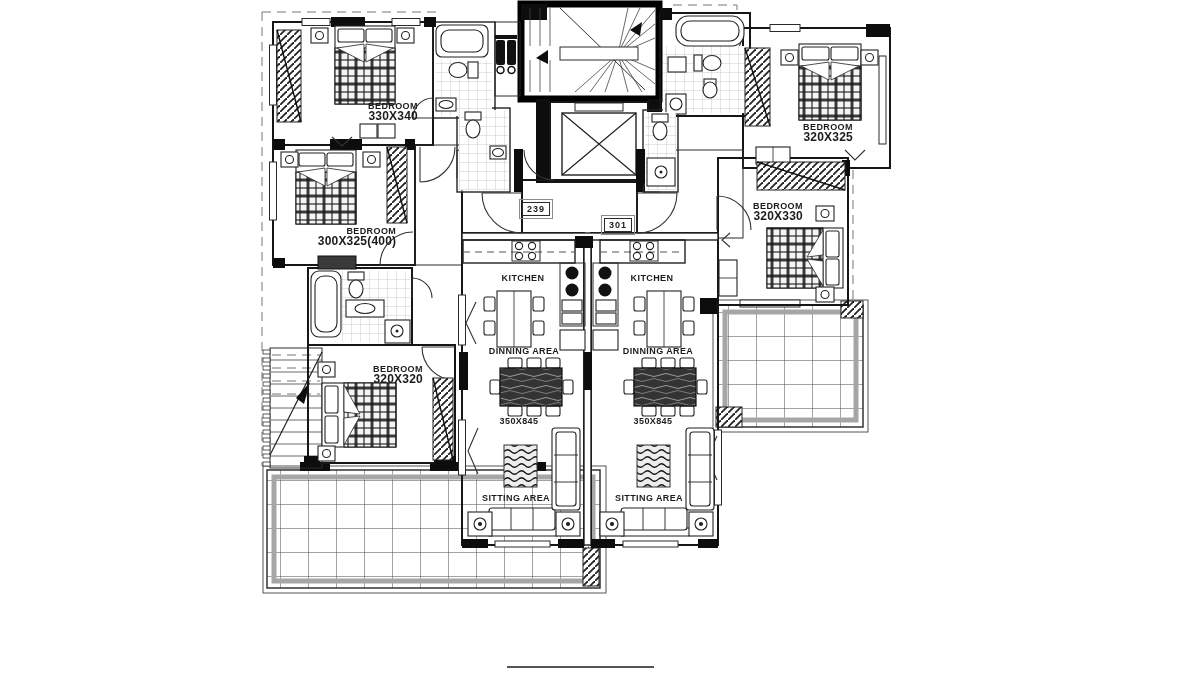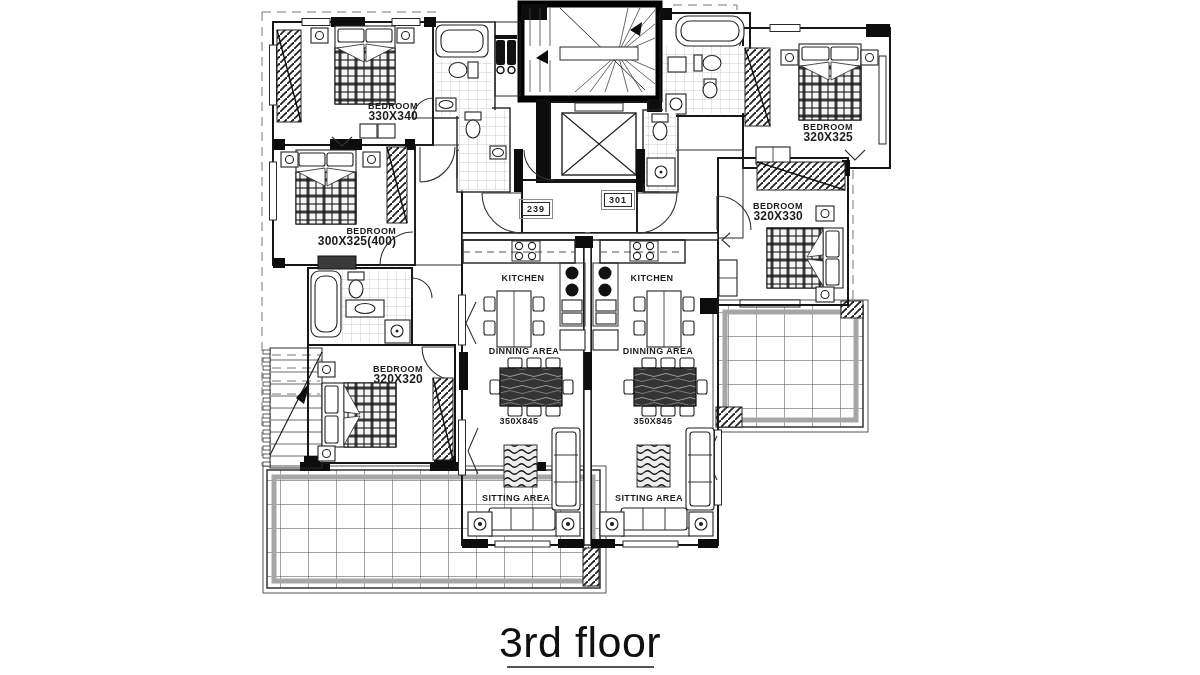--- a/index.html
+++ b/index.html
@@ -483,18 +483,17 @@
 
 <div class="lbl" style="left:524px;top:346px">DINNING AREA</div>
 <div class="lbl" style="left:658px;top:346px">DINNING AREA</div>
 <div class="lbl dim" style="left:519px;top:416px">350X845</div>
 <div class="lbl dim" style="left:653px;top:416px">350X845</div>
 
 <div class="lbl" style="left:516px;top:493px">SITTING AREA</div>
 <div class="lbl" style="left:649px;top:493px">SITTING AREA</div>
 
 <div class="tag" style="left:522px;top:202px">239</div>
-<div class="tag" style="left:604px;top:193px">301</div>
-
-<div class="title" style="left:580px;top:618px">3rd floor</div>
+<div class="tag" style="left:604px;top:218px">301</div>
+
 <div class="title-rule" style="left:507px;top:666px;width:147px"></div>
 
 </div>
 
 </body></html>

